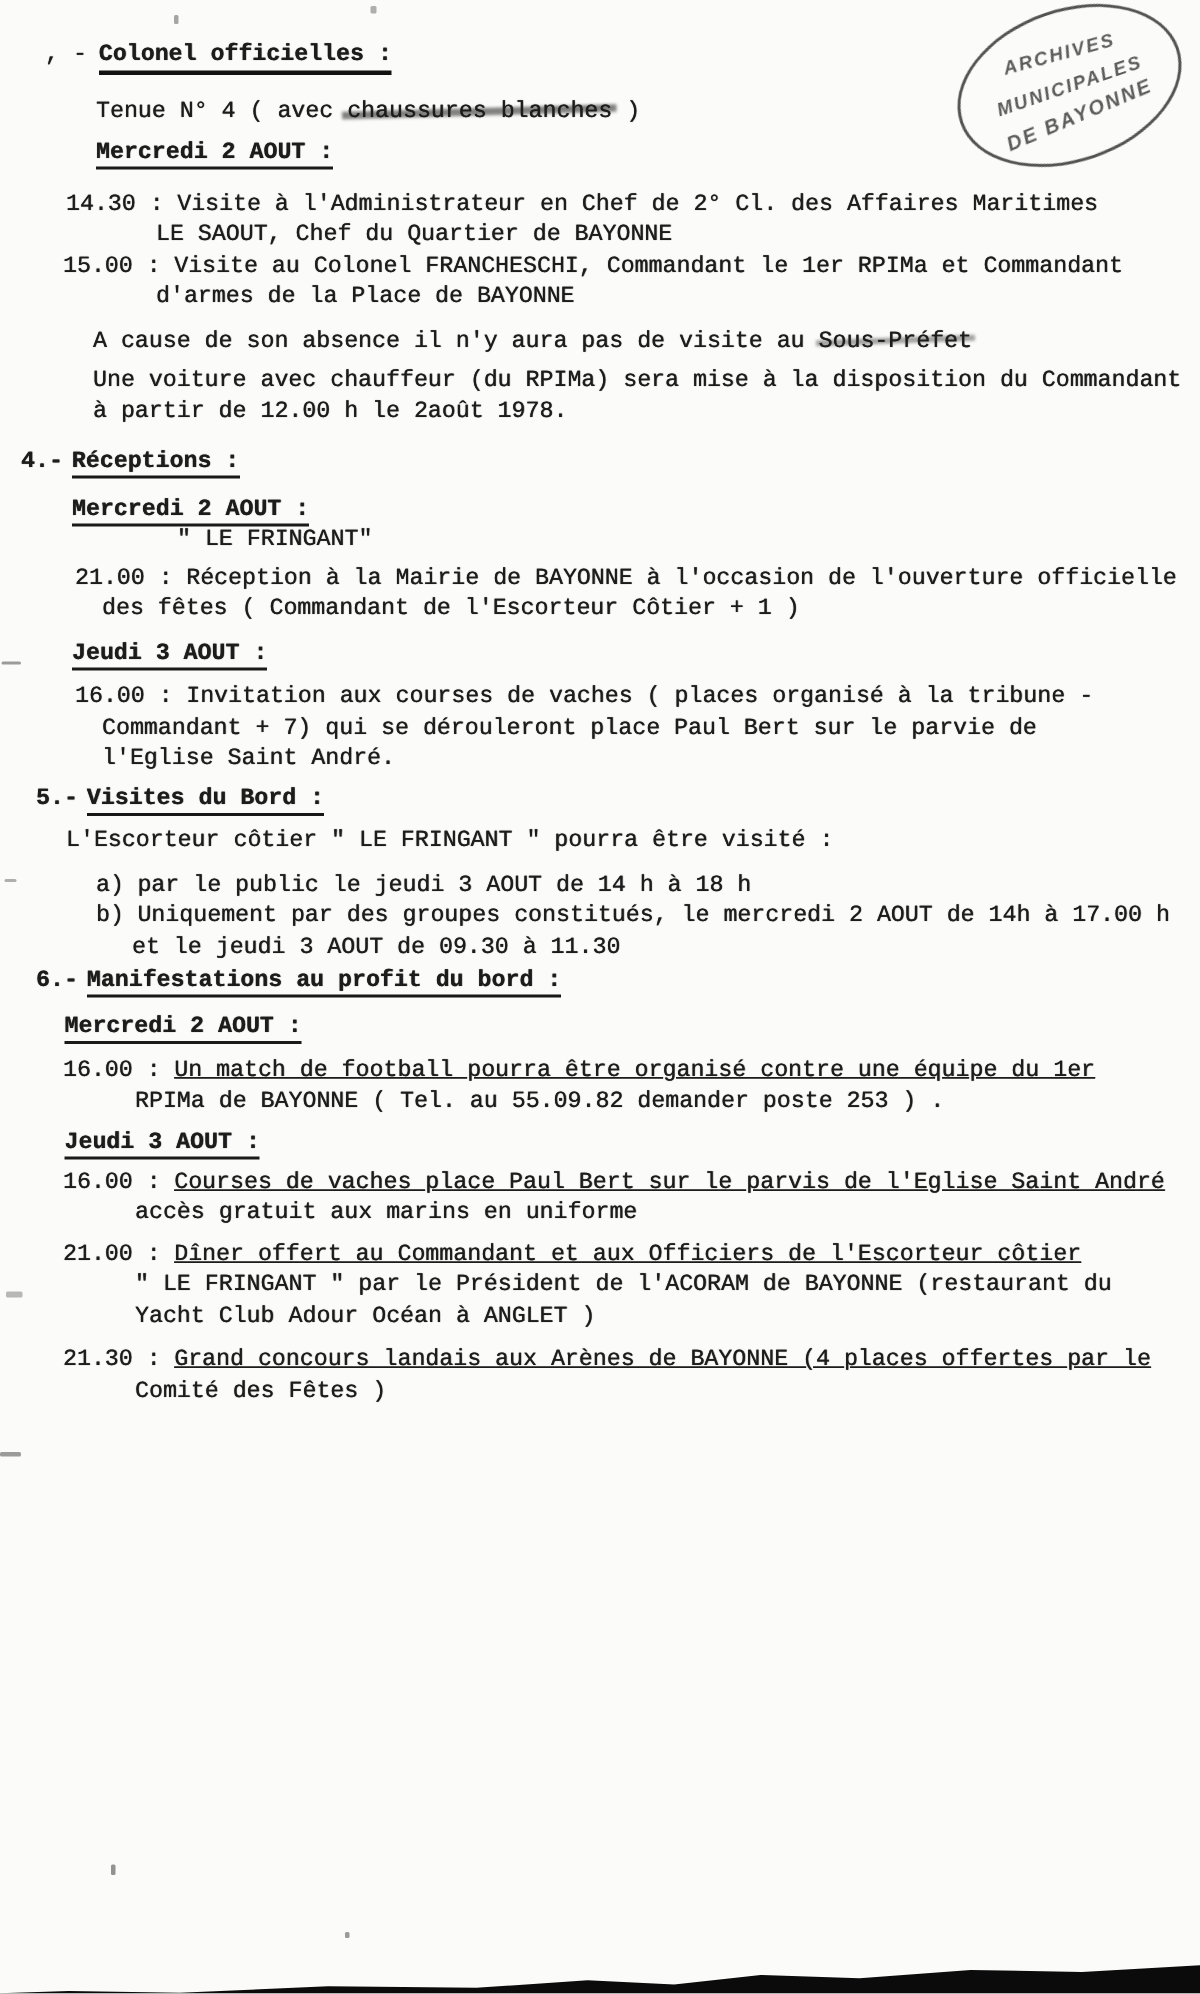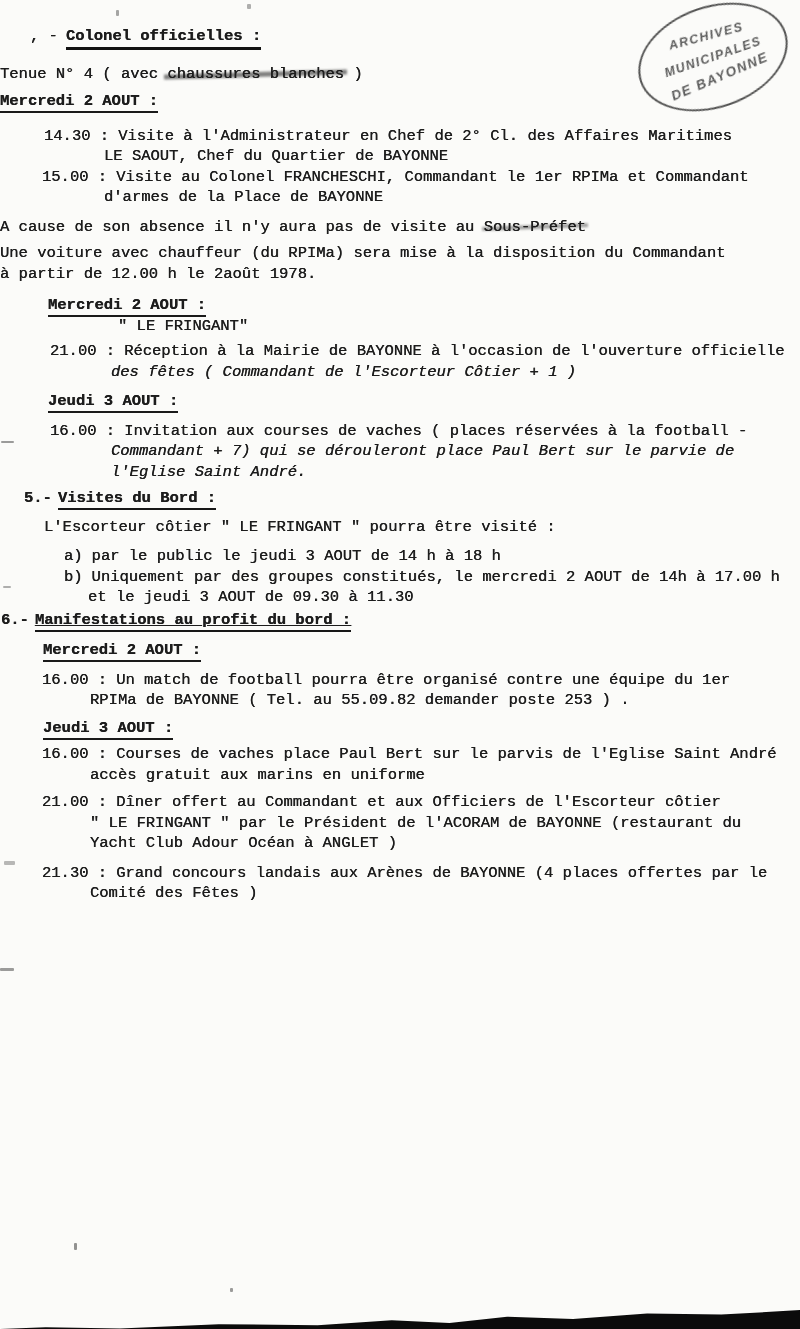--- a/index.html
+++ b/index.html
@@ -15,32 +15,32 @@
   }
   .row{white-space:nowrap;}
   
   .hrow .num{display:inline-block;margin-right:6px;font-weight:bold;}
   .title-u{font-weight:bold;border-bottom:2.5px solid #171717;padding-bottom:1px;}
   .title-u3{font-weight:bold;border-bottom:3px solid #121212;padding-bottom:1.5px;}
   .day-u{font-weight:bold;border-bottom:2px solid #1a1a1a;padding-bottom:1px;}
   
   .h3row{margin-left:30px;}
   .h3row .marker{display:inline-block;margin-right:8px;}
-  .ml64{}
+  .ml64{margin-left:64px;}
   .h4row{margin-left:14px;}
   .day4{margin-left:48px;}
   .h5row{margin-left:24px;}
   .intro5{margin-left:44px;}
-  .h6row{margin-left:1px;text-decoration:underline;}
+  .h6row{margin-left:24px;}
   .day6{margin-left:43px;}
   .e3{margin-left:42px;}  .c3{margin-left:104px;}
-  .p3{}
-  .e4{margin-left:50px;}  .c4{margin-left:111px;font-style:italic;} .c4q{margin-left:118px;}
+  .p3{margin-left:62px;}
+  .e4{margin-left:50px;}  .c4{margin-left:68px;} .c4q{margin-left:118px;}
   .ab{margin-left:64px;}  .c5{margin-left:88px;}
-  .e6{margin-left:42px;}  .c6{margin-left:90px;}
+  .e6{margin-left:42px;text-decoration:underline;}  .c6{margin-left:90px;}
   .entry .time{display:inline-block;}
   .entry .body{margin-left:9px;}
   .ab .label{display:inline-block;}
   .ab .body{margin-left:9px;}
   
   .mt2{margin-top:2px;}.mt5{margin-top:5px;}.mt6{margin-top:6px;}.mt7{margin-top:7px;}
   .mt8{margin-top:8px;}.mt9{margin-top:9px;}.mt10{margin-top:10px;}.mt11{margin-top:11px;}
   .mt13{margin-top:13px;}.mt14{margin-top:14px;margin-left:44px;}.mt17{margin-top:17px;}
   
   .smudged{position:relative;}
@@ -121,33 +121,36 @@
     <div class="row entry e3">
       <span class="time">15.00 :</span><span class="body">Visite au Colonel FRANCHESCHI, Commandant le 1er RPIMa et Commandant</span>
     </div>
     <div class="row c3">d'armes de la Place de BAYONNE</div>
     <div class="row p3 mt9">
       <span>A cause de son absence il n'y aura pas de visite au </span><span class="smudged-light">Sous-Préfet</span>
     </div>
     <div class="row p3 mt6">Une voiture avec chauffeur (du RPIMa) sera mise à la disposition du Commandant</div>
     <div class="row p3">à partir de 12.00 h le 2août 1978.</div>
 
+    <div class="row hrow h4row mt13">
+      <span class="num">4.-</span><span class="title-u">Réceptions :</span>
+    </div>
     <div class="row day4 mt11">
       <span class="day-u">Mercredi 2 AOUT :</span>
     </div>
     <div class="row c4q">" LE FRINGANT"</div>
     <div class="row entry e4 mt5">
       <span class="time">21.00 :</span><span class="body">Réception à la Mairie de BAYONNE à l'occasion de l'ouverture officielle</span>
     </div>
     <div class="row c4">des fêtes ( Commandant de l'Escorteur Côtier + 1 )</div>
     <div class="row day4 mt9">
       <span class="day-u">Jeudi 3 AOUT :</span>
     </div>
     <div class="row entry e4 mt9">
-      <span class="time">16.00 :</span><span class="body">Invitation aux courses de vaches ( places réservées à la football -</span>
+      <span class="time">16.00 :</span><span class="body">Invitation aux courses de vaches ( places organisé à la tribune -</span>
     </div>
     <div class="row c4">Commandant + 7) qui se dérouleront place Paul Bert sur le parvie de</div>
     <div class="row c4">l'Eglise Saint André.</div>
 
     <div class="row hrow h5row mt6">
       <span class="num">5.-</span><span class="title-u">Visites du Bord :</span>
     </div>
     <div class="row intro5 mt8">L'Escorteur côtier " LE FRINGANT " pourra être visité :</div>
     <div class="row ab mt9">
       <span class="label">a)</span><span class="body">par le public le jeudi 3 AOUT de 14 h à 18 h</span>

